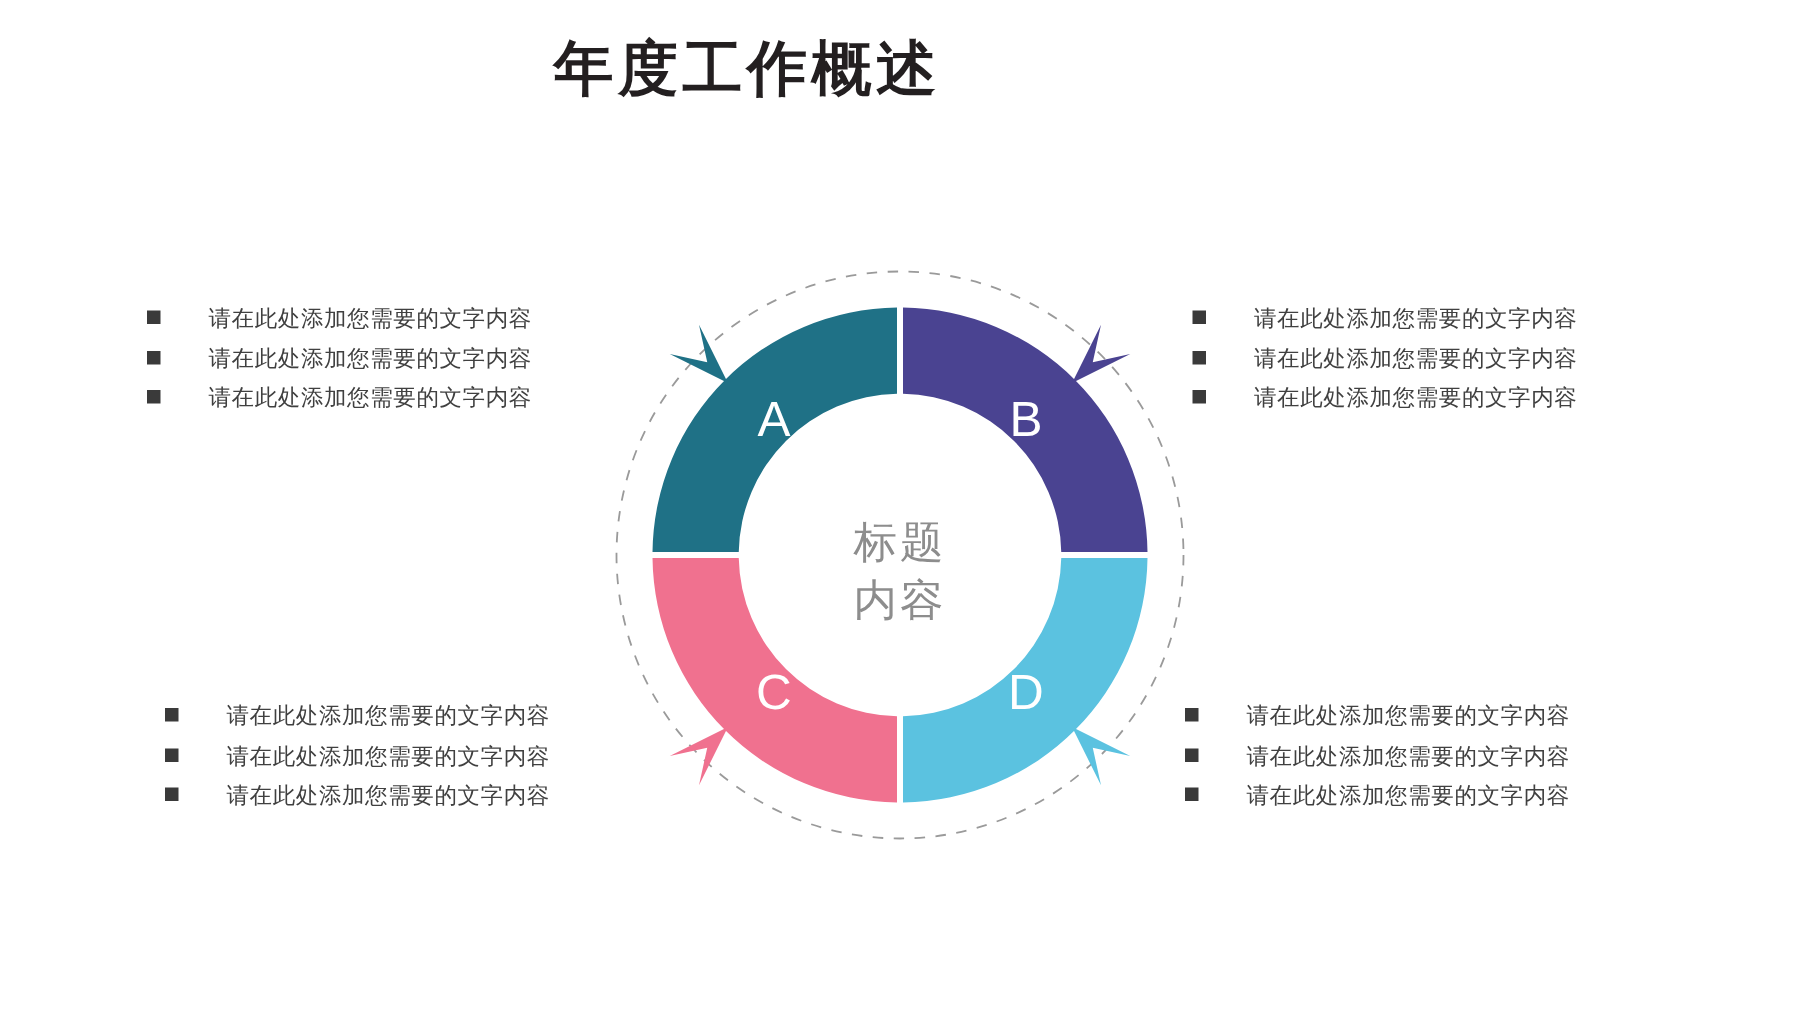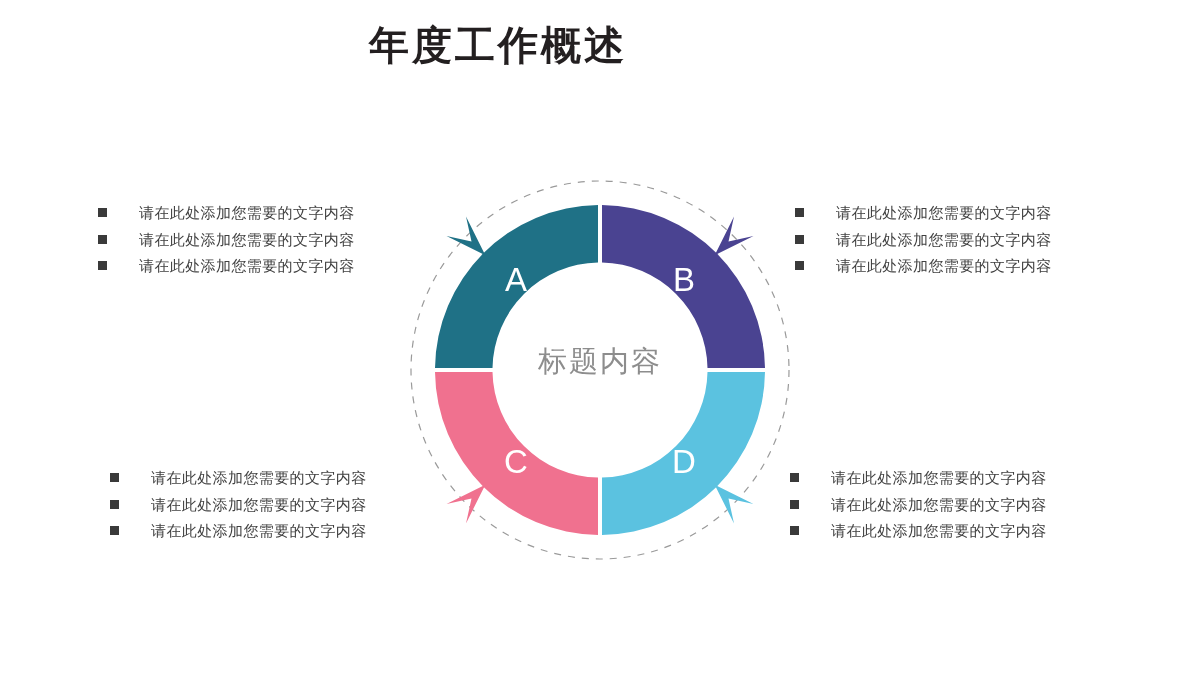--- a/index.html
+++ b/index.html
@@ -52,25 +52,25 @@
     font-size: 33px;
     fill: #ffffff;
     text-anchor: middle;
     dominant-baseline: central;
     font-weight: 400;
   }
 
   #center-label {
     position: absolute;
     left: 410px;
-    top: 172px;
+    top: 192px;
     width: 380px;
     height: 380px;
     display: flex;
-    flex-direction: row;
+    flex-direction: column;
     align-items: center;
     justify-content: center;
     pointer-events: none;
   }
   #center-label .ct-line {
     font-family: "Liberation Sans", "DejaVu Sans", sans-serif;
     font-size: 29px;
     color: #8d8d8d;
     line-height: 1.35;
     letter-spacing: 2px;

